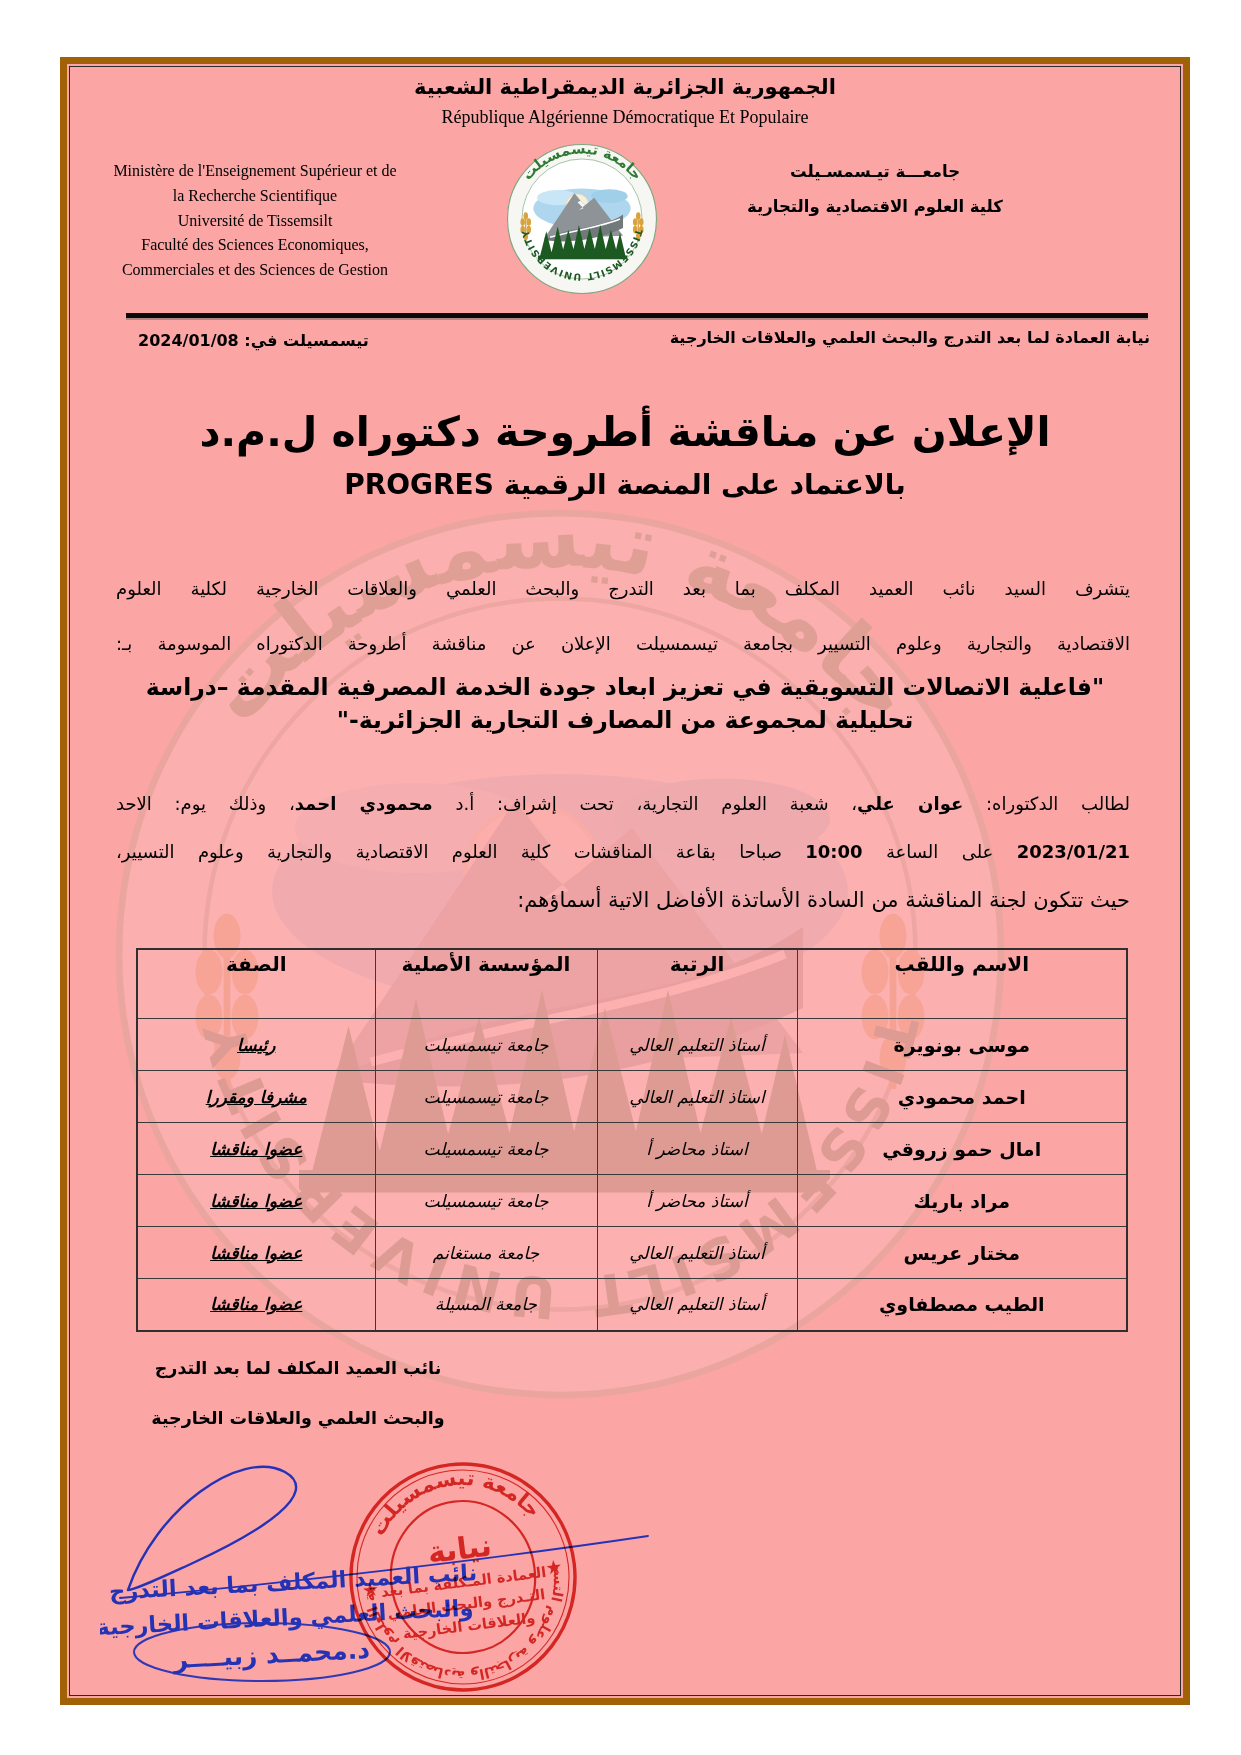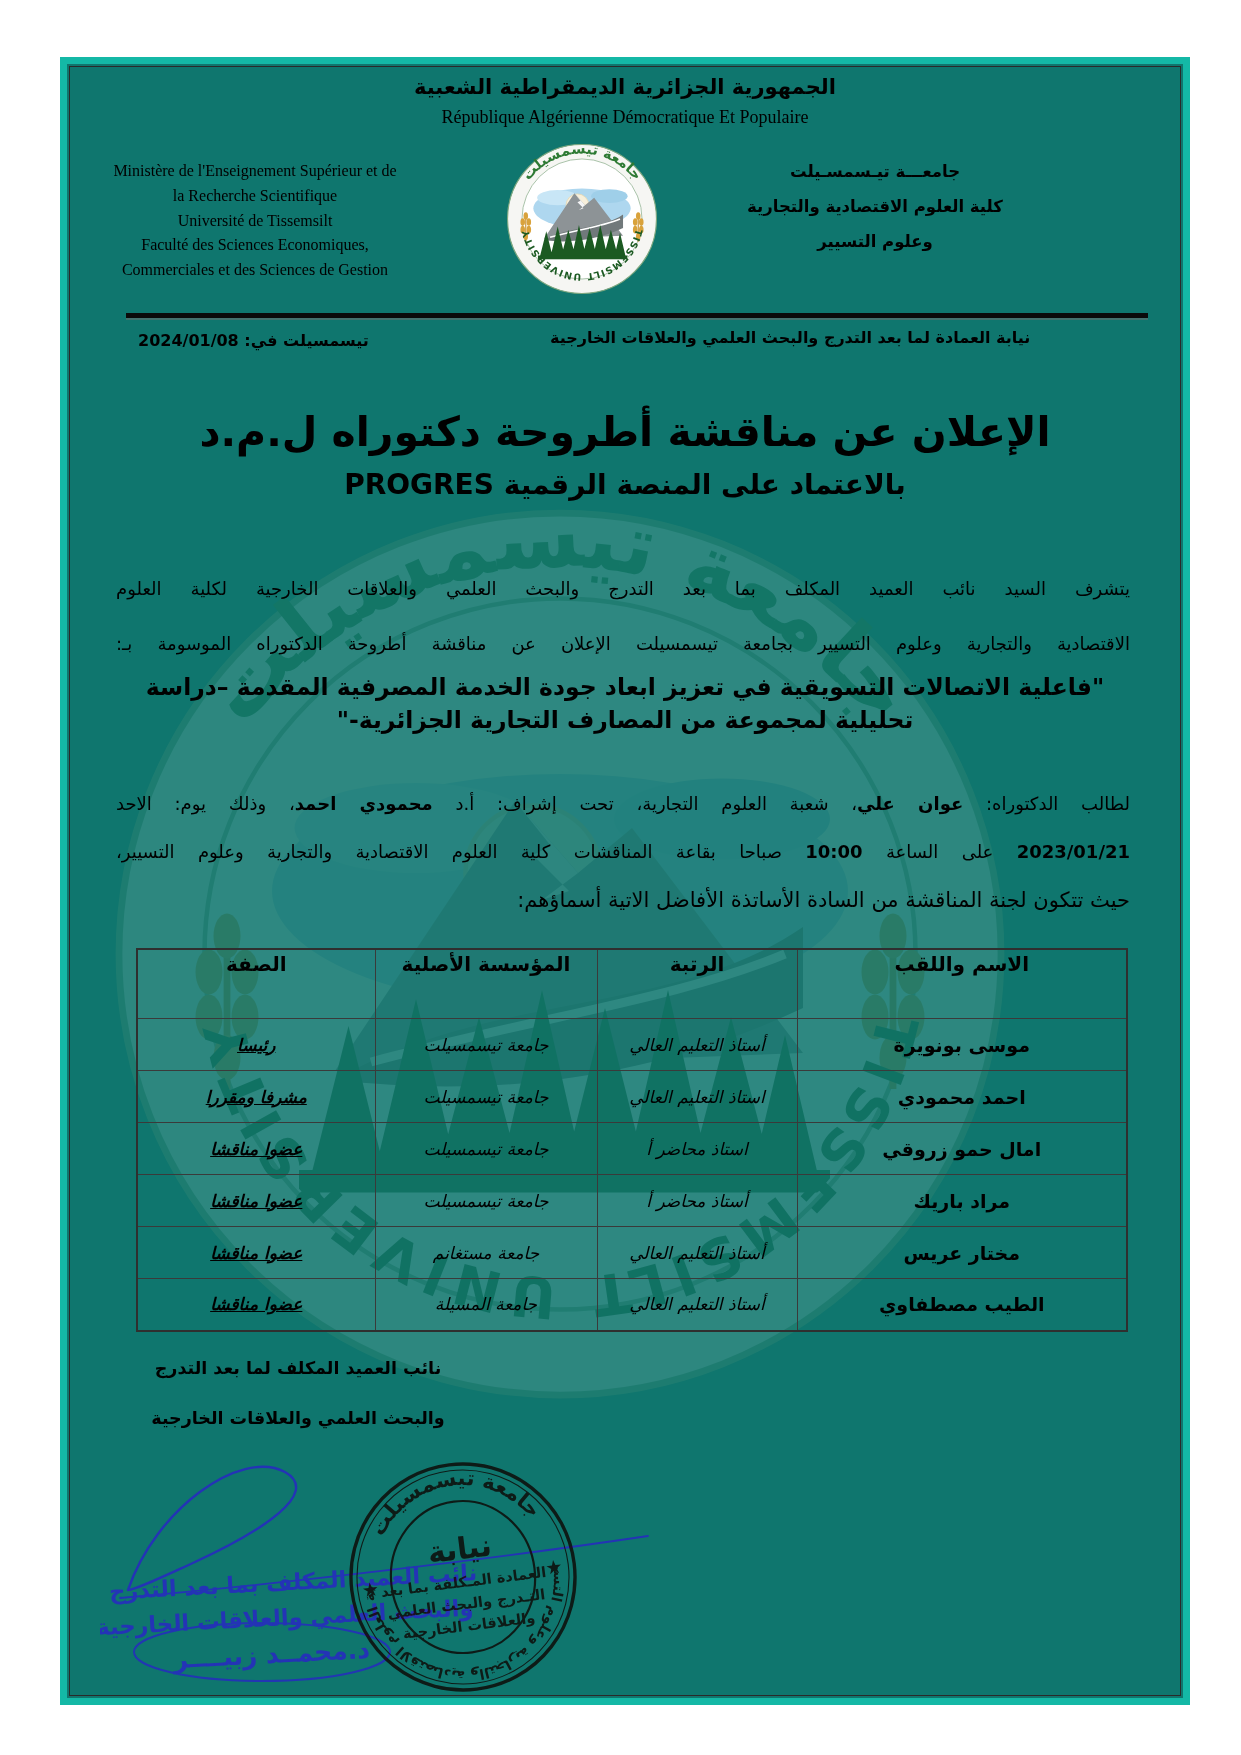--- a/index.html
+++ b/index.html
@@ -1,29 +1,29 @@
 <!DOCTYPE html>
 <html lang="ar"><head>
 <meta charset="utf-8">
 <style>
   html,body{margin:0;padding:0;background:#ffffff;}
   body{width:1241px;height:1755px;position:relative;font-family:"DejaVu Sans",sans-serif;color:#000;}
-  .sheet{position:absolute;left:60px;top:57px;width:1130px;height:1648px;border:7px solid #14b8a6;box-sizing:border-box;background:#0f766e;}
+  .sheet{position:absolute;left:60px;top:57px;width:1130px;height:1648px;border:7px solid #a16207;box-sizing:border-box;background:#fca5a5;}
   .inner{position:absolute;inset:2px;border:1px solid #2a2a2a;overflow:hidden;}
   .abs{position:absolute;}
   .ctr{left:0;right:0;text-align:center;}
   .ar{direction:rtl;}
   .b{font-weight:bold;}
   .republic-ar{top:8px;font-size:21px;font-weight:bold;}
   .republic-fr{top:40px;font-size:18px;font-family:"Liberation Serif","DejaVu Serif",serif;}
   .fr-block{left:10px;top:92px;width:350px;text-align:center;font-size:16px;line-height:1.55;font-family:"Liberation Serif","DejaVu Serif",serif;}
   .ar-block{left:652px;top:88px;width:306px;text-align:center;font-size:16.5px;font-weight:bold;line-height:2.12;}
   .logo-box{left:436px;top:76px;width:152px;height:152px;}
   .rule{left:56px;top:246px;width:1022px;height:5px;background:#0a0a0a;box-shadow:0 2px 0 rgba(110,110,110,.55);}
-  .office{right:30px;top:261px;width:600px;text-align:left;font-size:16px;font-weight:bold;}
+  .office{right:30px;top:261px;width:600px;text-align:right;font-size:16px;font-weight:bold;}
   .dateline{left:68px;top:264px;font-size:16px;font-weight:bold;}
   .title1{top:341px;font-size:41px;font-weight:bold;}
   .title2{top:401px;font-size:28px;font-weight:bold;}
   .bodyline{left:46px;width:1014px;font-size:18px;text-align:justify;text-align-last:justify;}
   .bl1{top:511px;}
   .bl2{top:566px;}
   .thesis{font-size:23.5px;font-weight:bold;}
   .th1{top:606px;}
   .th2{top:639px;}
   .p2l1{top:726px;}
@@ -111,21 +111,20 @@
       <div>Commerciales et des Sciences de Gestion</div>
     </div>
 
     <svg class="abs logo-box" viewBox="0 0 200 200">
         <use href="#uni-logo"></use>
       </svg>
 
     <div class="abs ar-block ar">
       <div>جامعـــة تيـسمسـيلت</div>
       <div>كلية العلوم الاقتصادية والتجارية</div>
-      <div>وعلوم التسيير</div>
     </div>
 
     <div class="abs rule"></div>
 
     <div class="abs office ar">نيابة العمادة لما بعد التدرج والبحث العلمي والعلاقات الخارجية</div>
     <div class="abs dateline ar">تيسمسيلت في: 2024/01/08</div>
 
     <div class="abs ctr title1 ar">الإعلان عن مناقشة أطروحة دكتوراه ل.م.د</div>
     <div class="abs ctr title2 ar">بالاعتماد على المنصة الرقمية PROGRES</div>
 

